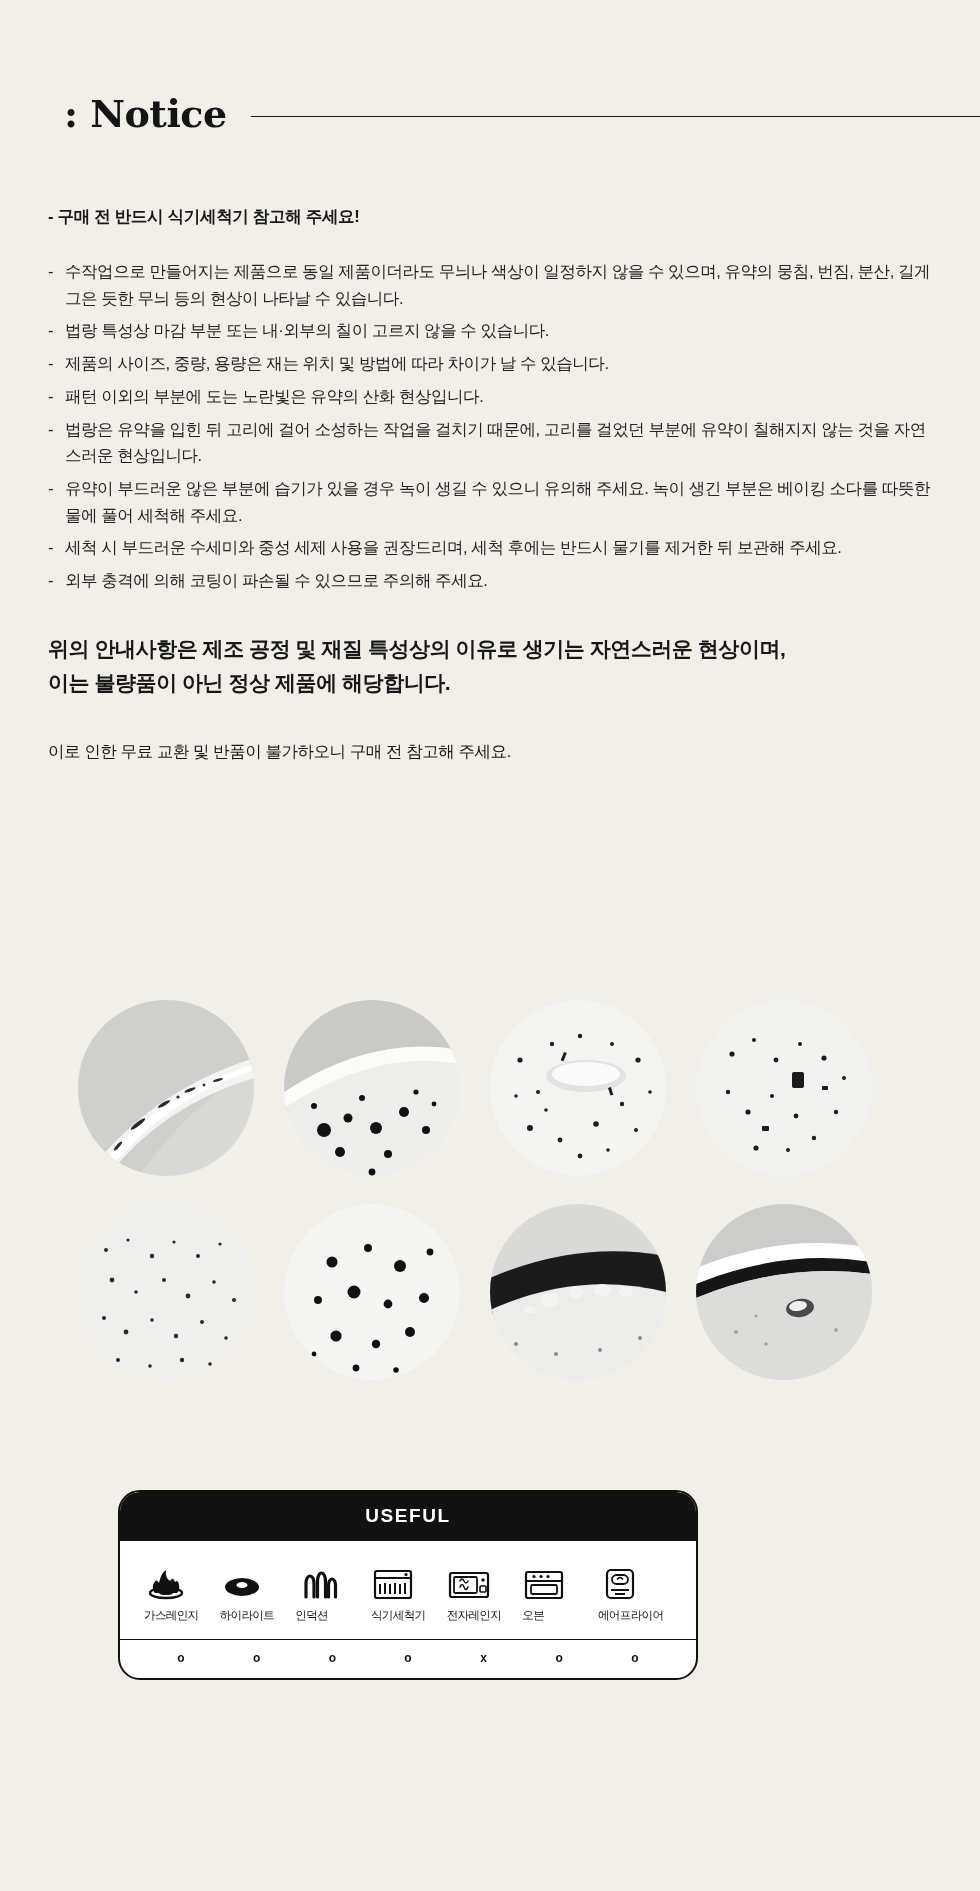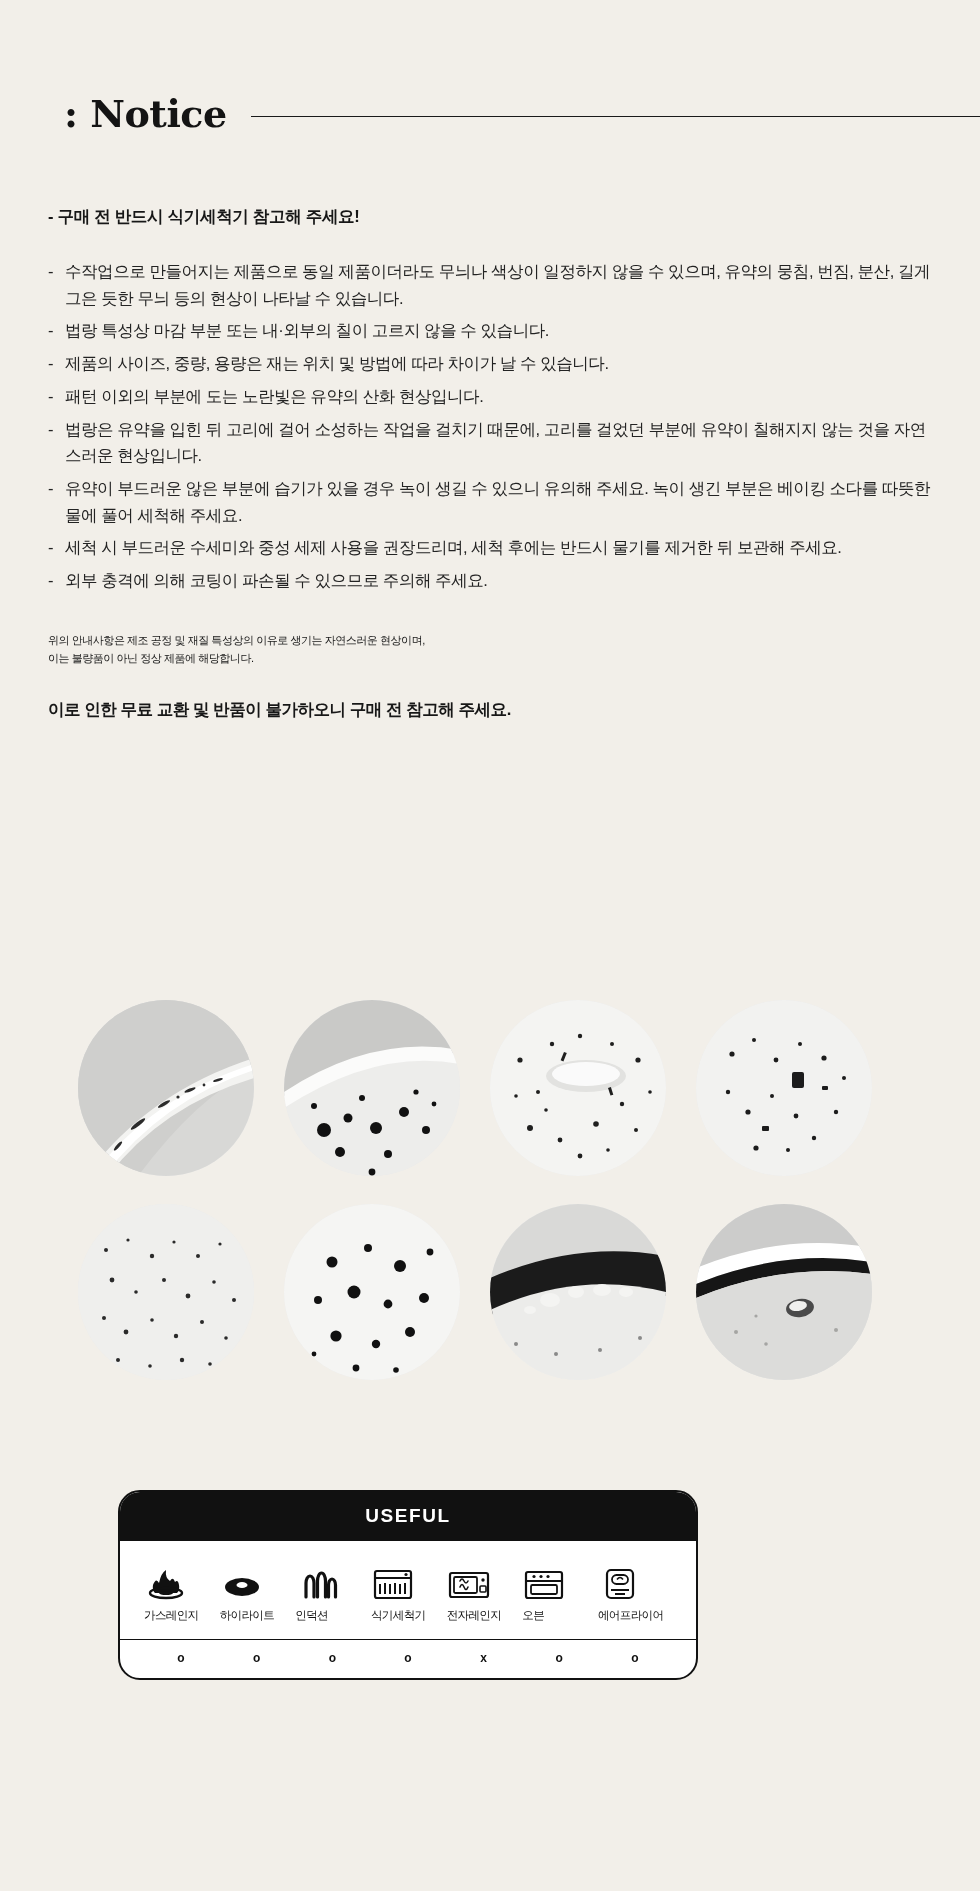--- a/index.html
+++ b/index.html
@@ -82,30 +82,30 @@
   }
   .bullet-list li::before {
     content: "-";
     position: absolute;
     left: 0;
     top: 0;
     color: #232323;
   }
   .closing {
     margin-top: 38px;
-    font-size: 11px;
-    font-weight: normal;
+    font-size: 21px;
+    font-weight: bold;
     line-height: 1.62;
     letter-spacing: -0.45px;
     color: #171717;
   }
   .closing-2 {
-    margin-top: 28px;
+    margin-top: 38px;
     font-size: 16.5px;
-    font-weight: bold;
+    font-weight: normal;
     line-height: 1.62;
     letter-spacing: -0.45px;
     color: #171717;
   }
 
   
   .photo-grid {
     position: absolute;
     top: 1000px;
     left: 78px;

